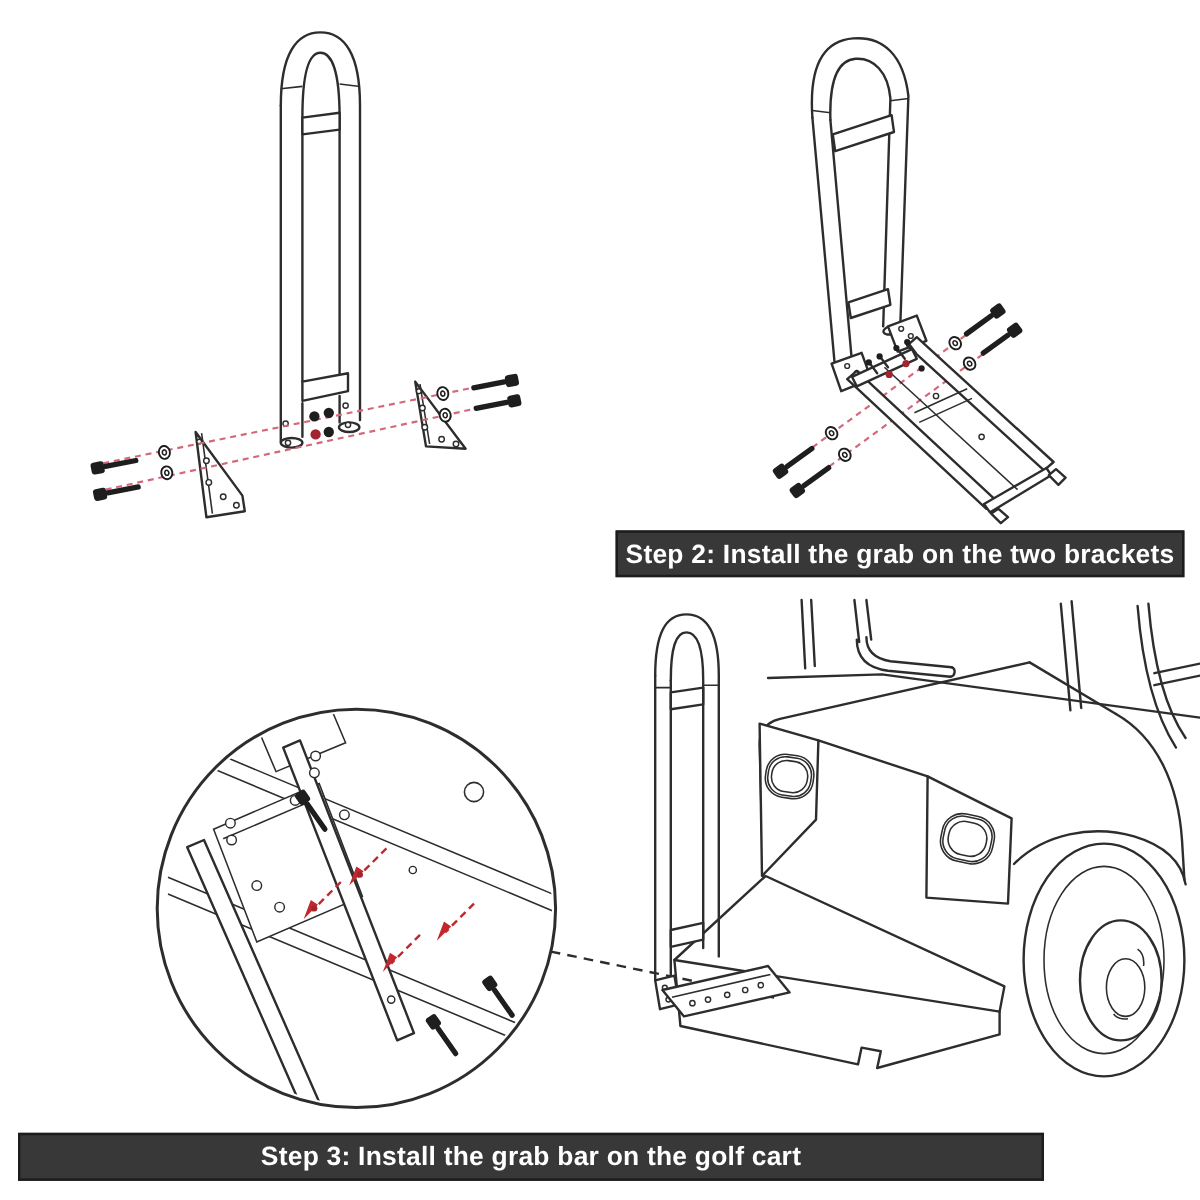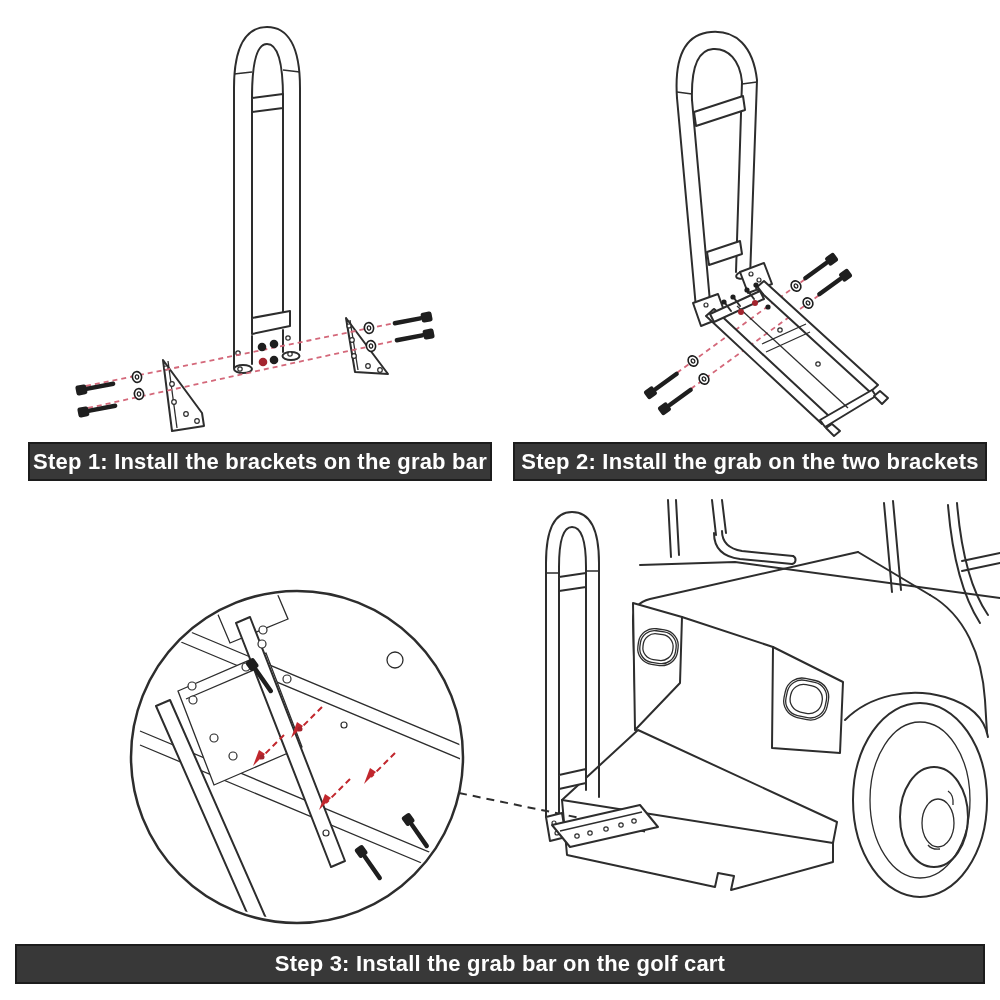--- a/index.html
+++ b/index.html
@@ -168,23 +168,20 @@
       <use href="#bolt2" transform="translate(350,272) rotate(144)"></use>
       <use href="#wash2" transform="translate(296,286) rotate(-36)"></use>
       <use href="#wash2" transform="translate(308,303) rotate(-36)"></use>
       <use href="#bolt2" transform="translate(146,396) rotate(-36)"></use>
       <use href="#bolt2" transform="translate(160,412) rotate(-36)"></use>
       <use href="#wash2" transform="translate(193,361) rotate(-36)"></use>
       <use href="#wash2" transform="translate(204,379) rotate(-36)"></use>
     </g>
   </svg>
 
-  <div class="step-bar" style="left:28px;top:442px;width:464px;height:39px">
-    <span>Step 1: Install the brackets on the grab bar</span>
-  </div>
   <div class="step-bar" style="left:513px;top:442px;width:474px;height:39px">
     <span>Step 2: Install the grab on the two brackets</span>
   </div>
 
   <svg class="panel-svg" style="left:0;top:495px" width="1000" height="445" viewBox="0 0 1000 445">
     <defs>
       <g id="bolt3">
           <rect x="0" y="-5" width="11" height="10" rx="2.5" class="hw"></rect>
           <rect x="10" y="-2.2" width="30" height="4.4" rx="2" class="hw"></rect>
         </g>
@@ -305,17 +302,17 @@
         <path class="thin" d="M560,336 L642,317"></path>
         <circle class="hole" cx="577" cy="341" r="2.2"></circle>
           <circle class="hole" cx="590" cy="338" r="2.2"></circle>
         <circle class="hole" cx="606" cy="334" r="2.2"></circle>
           <circle class="hole" cx="621" cy="330" r="2.2"></circle>
         <circle class="hole" cx="634" cy="326" r="2.2"></circle>
       </g>
     </g>
   </svg>
 
-  <div class="step-bar" style="left:15px;top:944px;width:970px;height:40px">
+  <div class="step-bar" style="left:15px;top:944px;width:855px;height:40px">
     <span>Step 3: Install the grab bar on the golf cart</span>
   </div>
 
 </div>
 
 </body></html>

